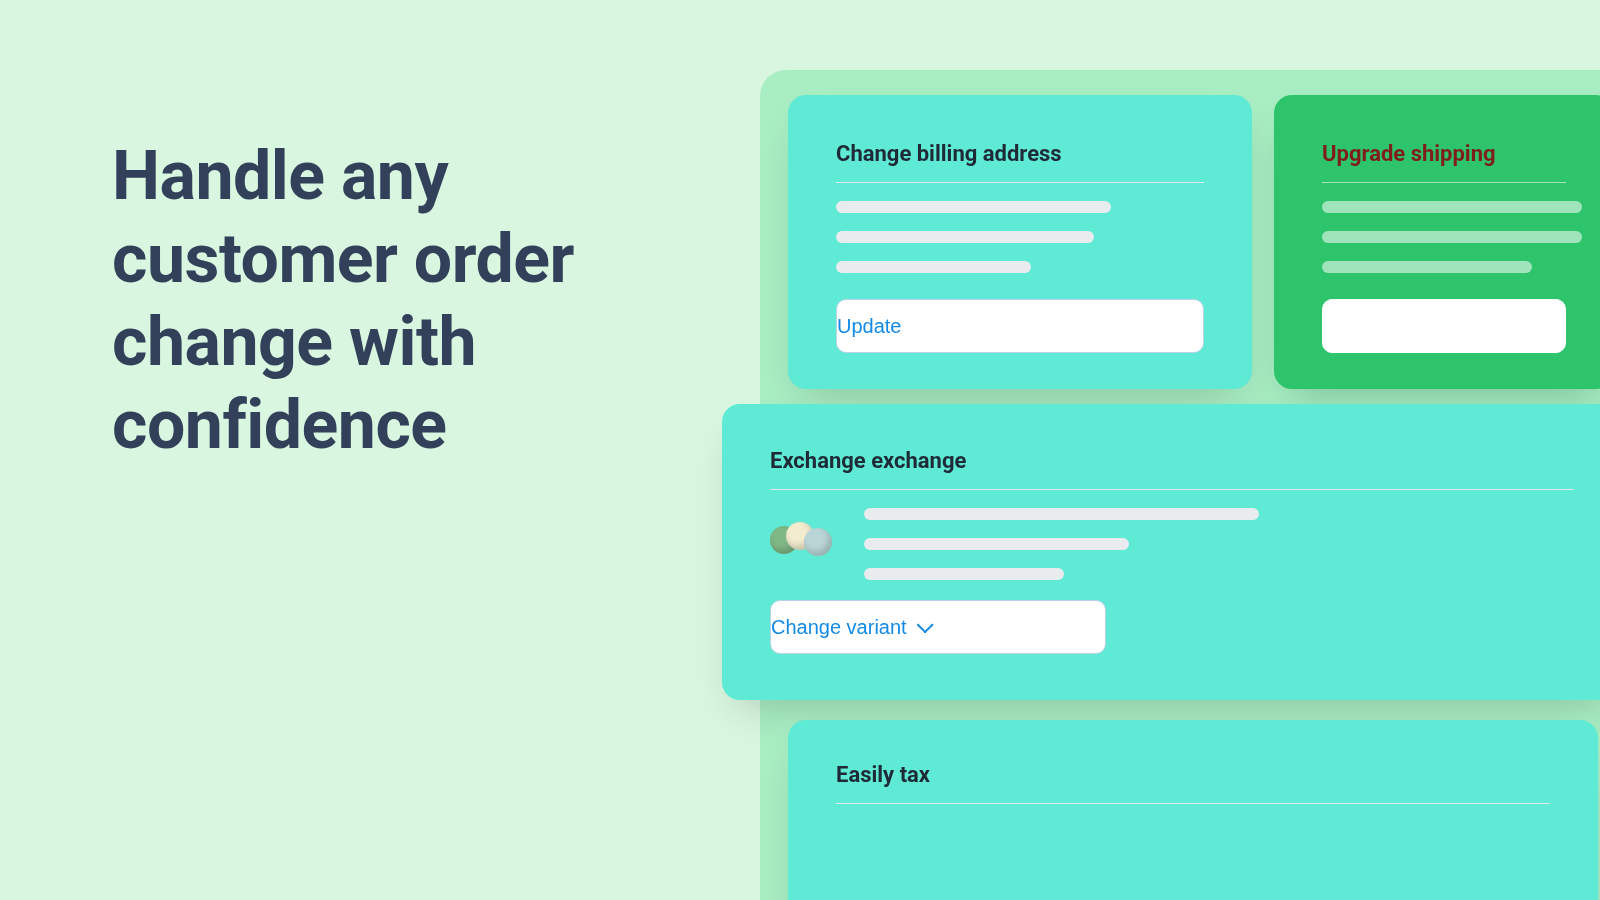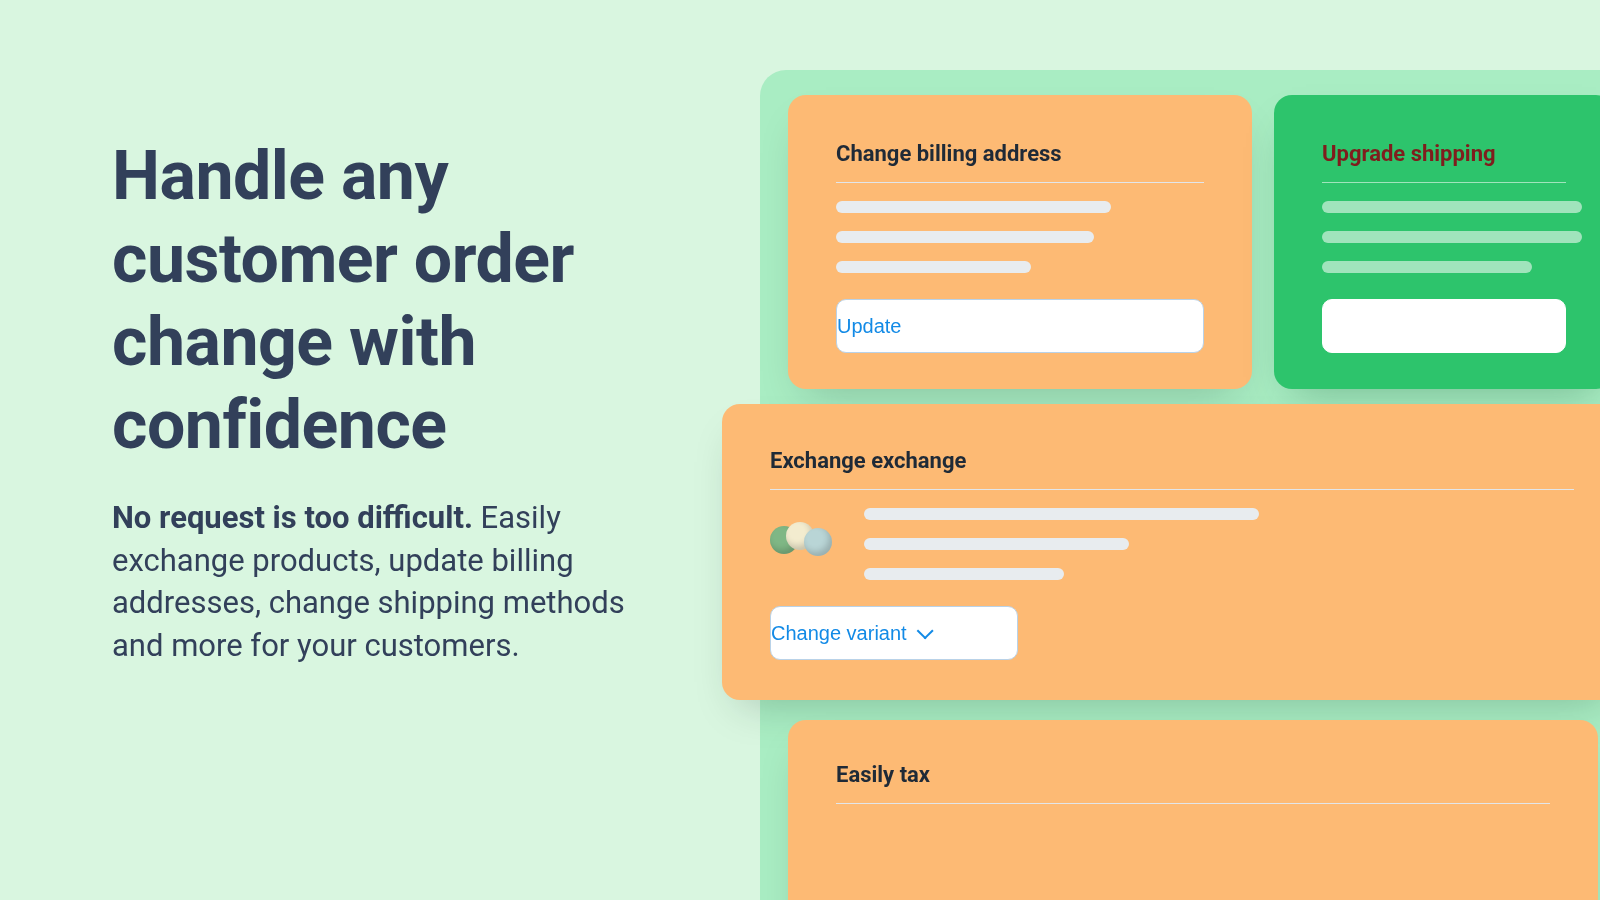--- a/index.html
+++ b/index.html
@@ -41,21 +41,21 @@
     left: 760px;
     top: 70px;
     width: 840px;
     height: 830px;
     background: #a9edc3;
     border-radius: 26px 0 0 0;
   }
 
   .card {
     position: absolute;
-    background: #fdba74;
+    background: #5eead4;
     border-radius: 18px;
     box-shadow: 0 20px 40px -18px rgba(18,43,35,0.25);
     padding: 46px 48px 40px 48px;
   }
   .card-title {
     font-size: 22px;
     font-weight: 700;
     color: #1f2a37;
     margin-bottom: 16px;
   }
@@ -122,41 +122,38 @@
     width: 70px; height: 46px; position: relative; margin-top: 8px;
   }
   .ball { position: absolute; width: 28px; height: 28px; border-radius: 50%; box-shadow: inset -3px -4px 6px rgba(0,0,0,0.18); }
   .b1 { left: 0;  top: 10px; background: #7fb785; }
   .b2 { left: 16px; top: 6px;  background: #f3eccf; }
   .b3 { left: 34px; top: 12px; background: #b9d5d6; }
   .ex-lines { flex: 1; }
   .exchange .ska { width: 395px; margin-bottom: 18px; }
   .exchange .skb { width: 265px; margin-bottom: 18px; }
   .exchange .skc { width: 200px; }
-  .exchange .btn-outline { width: 248px; margin-top: 26px; }
+  .exchange .btn-outline { width: 336px; margin-top: 20px; }
 
   
   .tax { left: 28px; top: 650px; width: 810px; height: 220px; padding-top: 42px; }
 
   .chevron-down {
     display: inline-block;
     width: 12px; height: 12px;
     border-right: 2.2px solid #128ae6;
     border-bottom: 2.2px solid #128ae6;
     transform: rotate(45deg) translateY(-3px);
   }
 </style>
 </head>
 <body>
 
 <div class="copy">
   <h1 class="headline">Handle any customer order change with confidence</h1>
-  <p class="subhead">
-    <span class="lead">No request is too difficult.</span><span> Easily exchange products, update billing addresses, change shipping methods and more for your customers.</span>
-  </p>
 </div>
 
 <div class="stage">
 
   <div class="card billing">
     <div class="card-title">Change billing address</div>
     <hr class="rule">
     <div class="sk sk1"></div>
     <div class="sk sk2"></div>
     <div class="sk sk3"></div>

